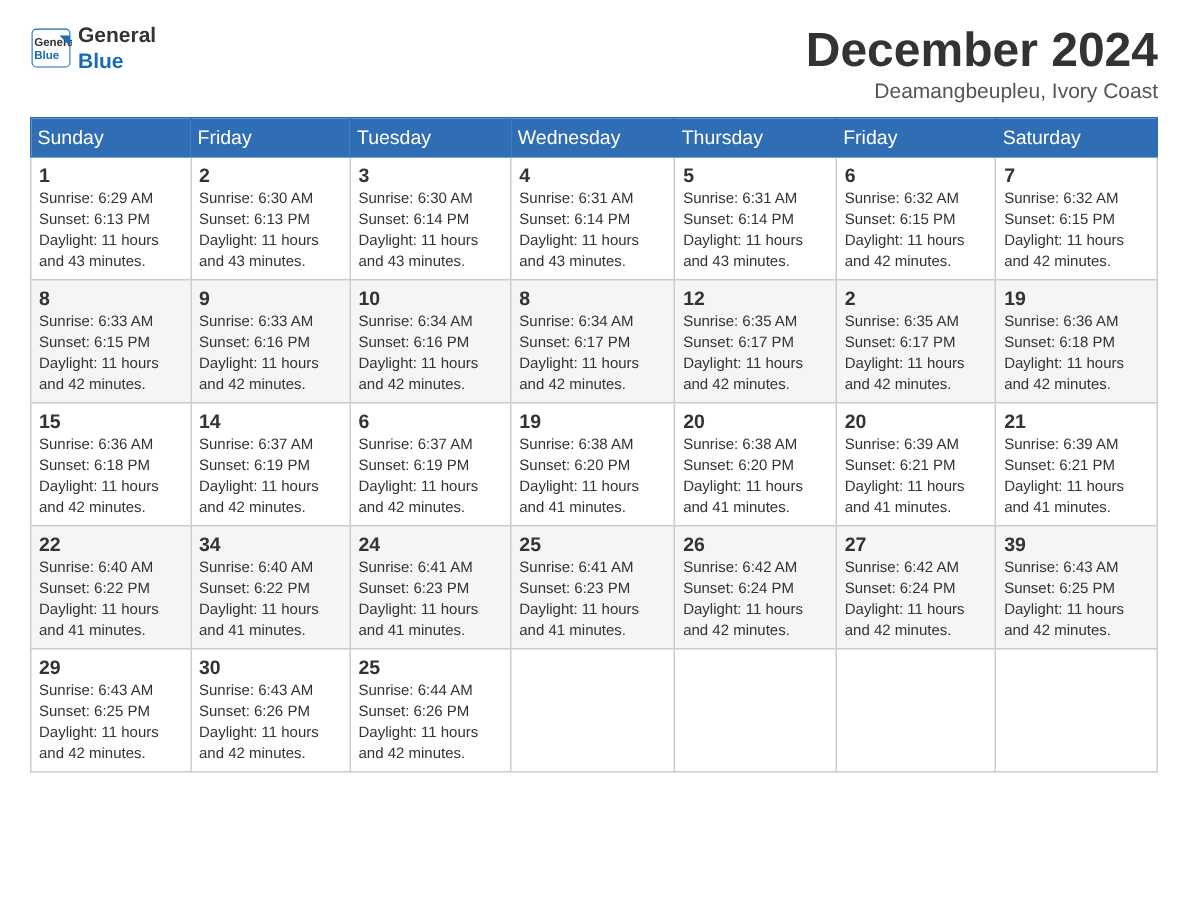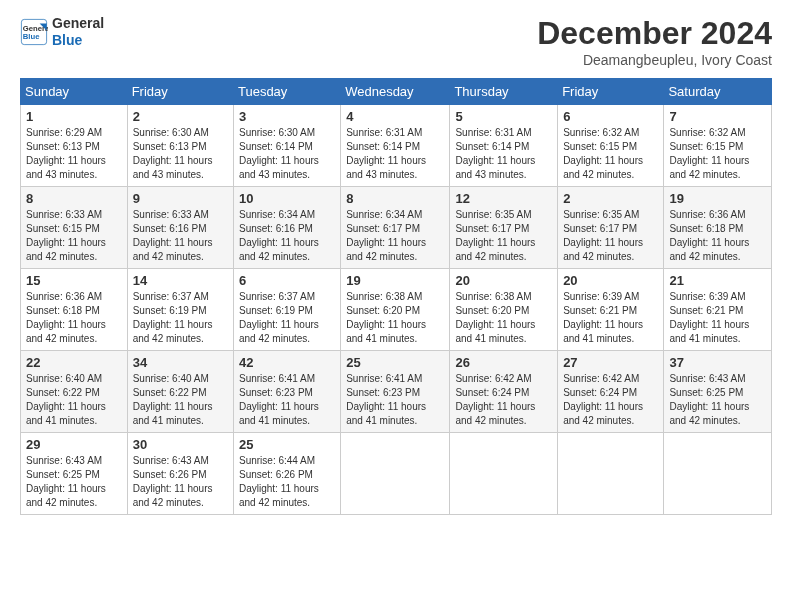--- a/index.html
+++ b/index.html
@@ -217,37 +217,37 @@
         <tr>
           <td>
             <span class="day-num">22</span>
             <div class="day-info">Sunrise: 6:40 AM<br>Sunset: 6:22 PM<br>Daylight: 11 hours and 41 minutes.</div>
           </td>
           <td>
             <span class="day-num">34</span>
             <div class="day-info">Sunrise: 6:40 AM<br>Sunset: 6:22 PM<br>Daylight: 11 hours and 41 minutes.</div>
           </td>
           <td>
-            <span class="day-num">42</span>
+            <span class="day-num">24</span>
             <div class="day-info">Sunrise: 6:41 AM<br>Sunset: 6:23 PM<br>Daylight: 11 hours and 41 minutes.</div>
           </td>
           <td>
             <span class="day-num">25</span>
             <div class="day-info">Sunrise: 6:41 AM<br>Sunset: 6:23 PM<br>Daylight: 11 hours and 41 minutes.</div>
           </td>
           <td>
             <span class="day-num">26</span>
             <div class="day-info">Sunrise: 6:42 AM<br>Sunset: 6:24 PM<br>Daylight: 11 hours and 42 minutes.</div>
           </td>
           <td>
             <span class="day-num">27</span>
             <div class="day-info">Sunrise: 6:42 AM<br>Sunset: 6:24 PM<br>Daylight: 11 hours and 42 minutes.</div>
           </td>
           <td>
-            <span class="day-num">37</span>
+            <span class="day-num">39</span>
             <div class="day-info">Sunrise: 6:43 AM<br>Sunset: 6:25 PM<br>Daylight: 11 hours and 42 minutes.</div>
           </td>
         </tr>
         <tr>
           <td>
             <span class="day-num">29</span>
             <div class="day-info">Sunrise: 6:43 AM<br>Sunset: 6:25 PM<br>Daylight: 11 hours and 42 minutes.</div>
           </td>
           <td>
             <span class="day-num">30</span>

